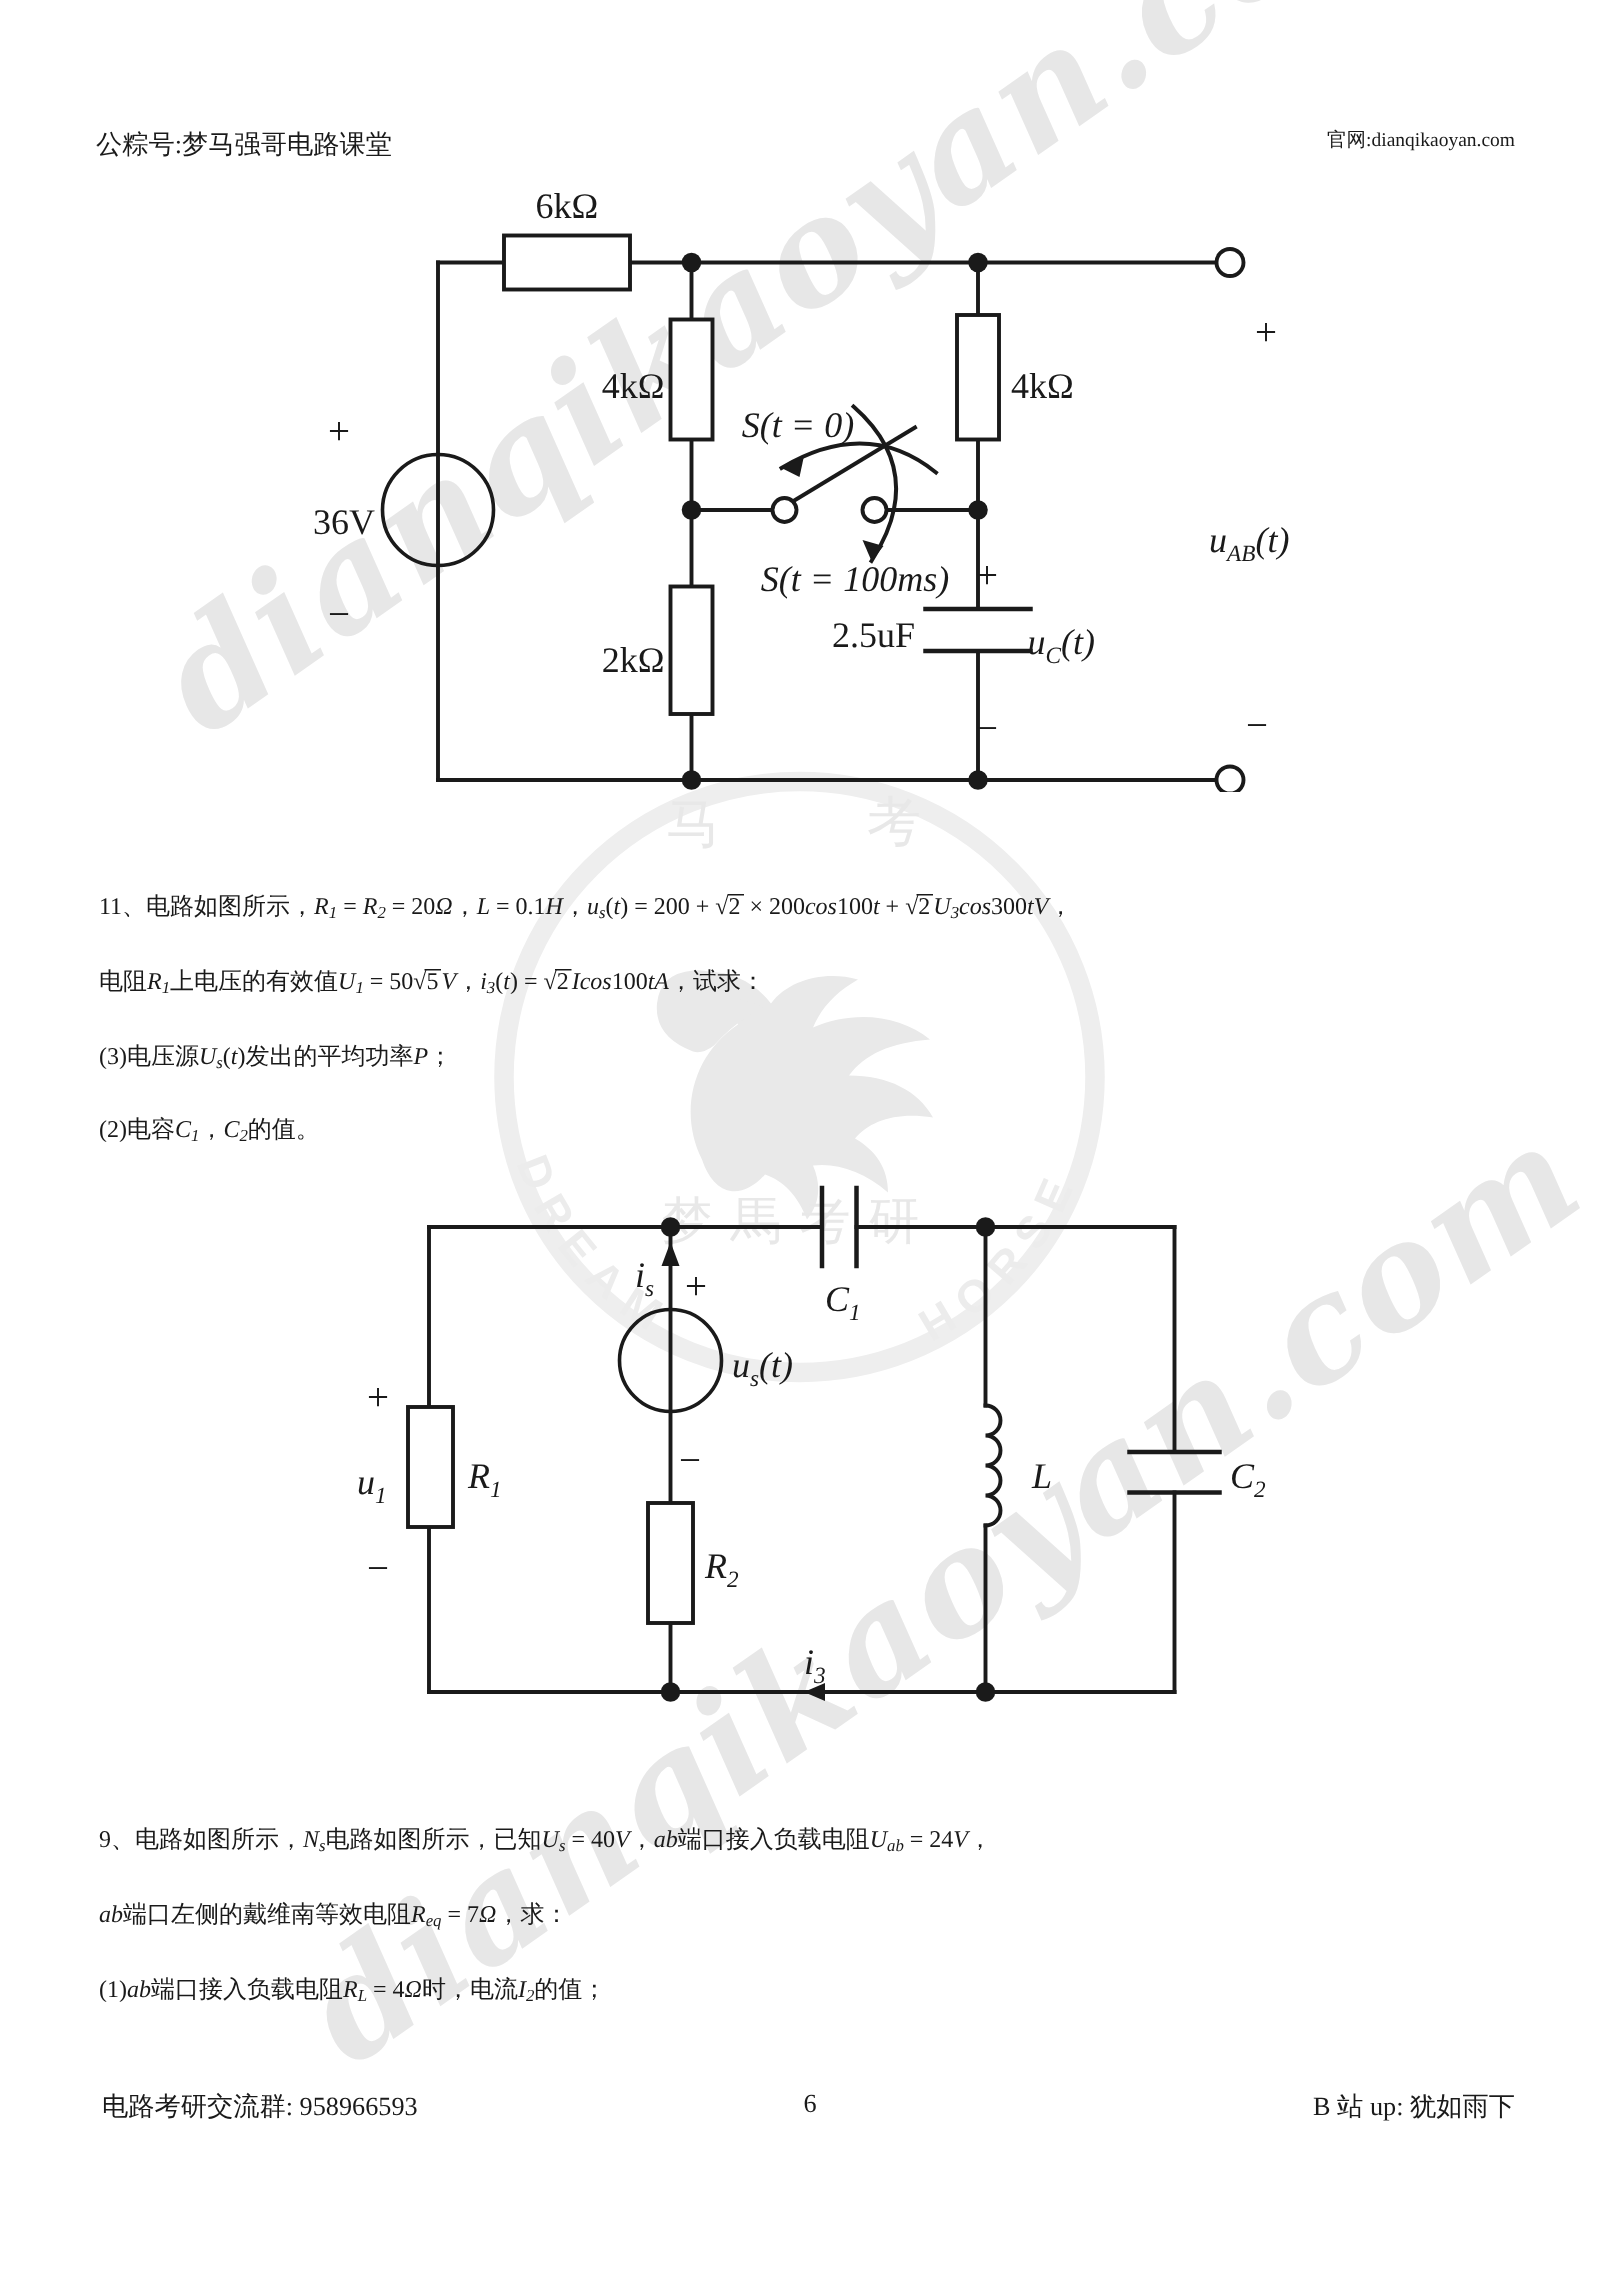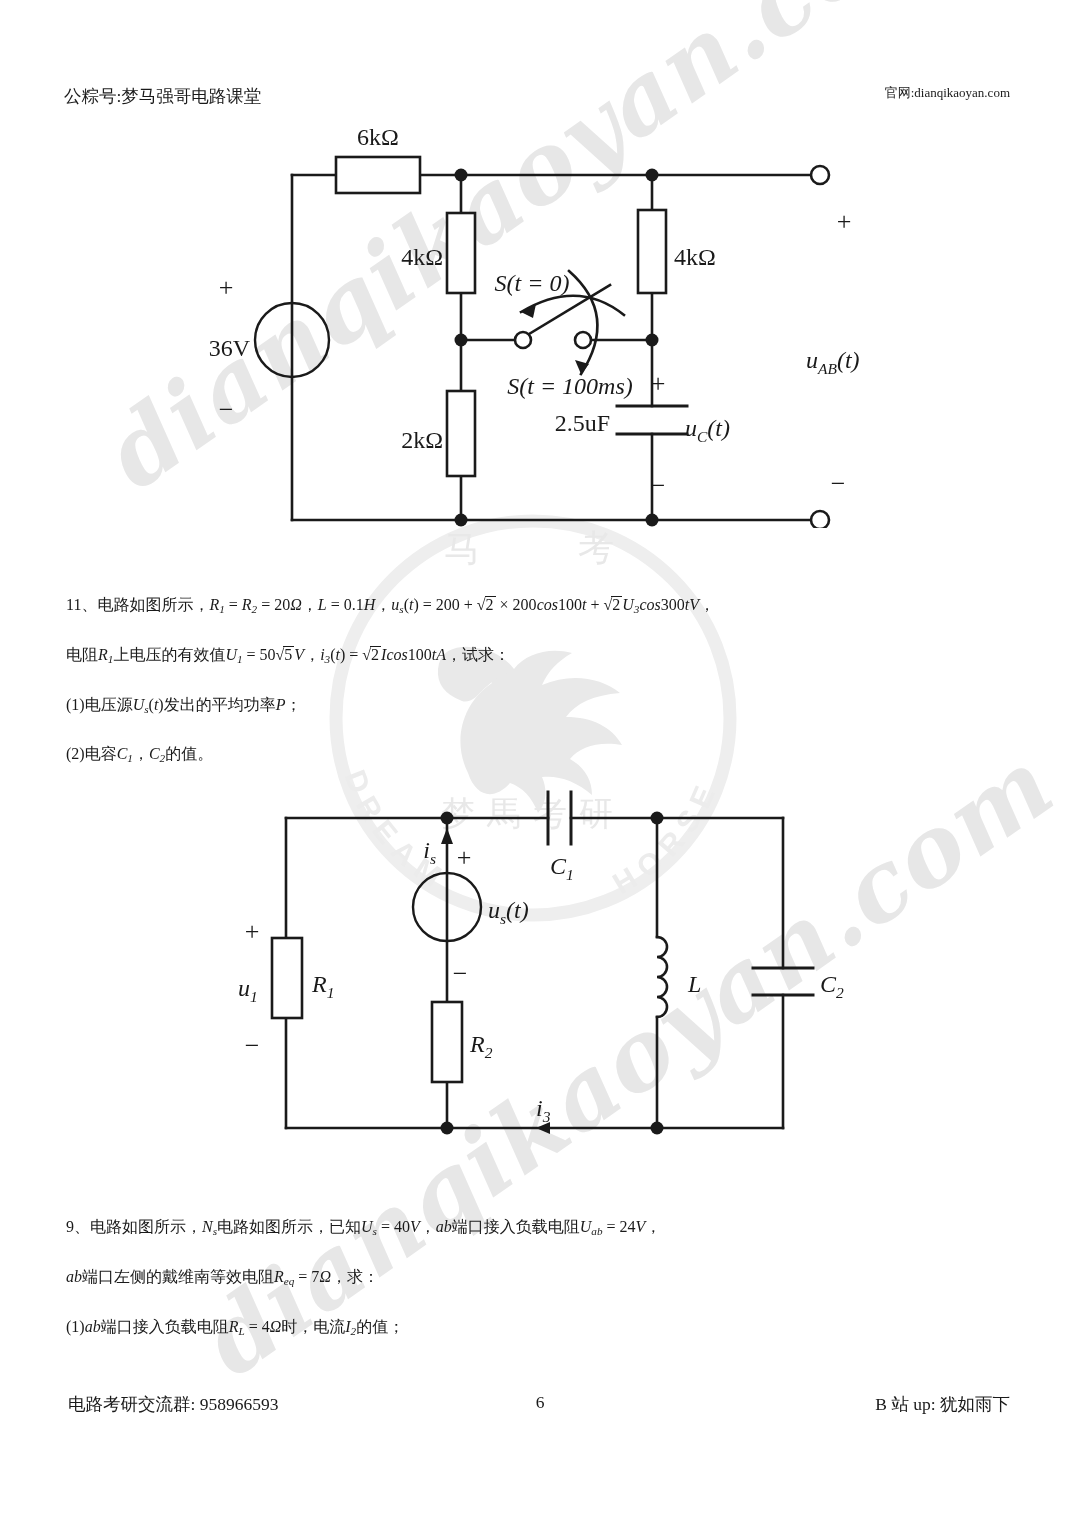--- a/index.html
+++ b/index.html
@@ -122,21 +122,21 @@
     <text class="pm" x="478" y="376" text-anchor="middle">−</text>
     <text x="505" y="318"><tspan class="mi">u</tspan><tspan class="sbt" dy="6">C</tspan><tspan class="mi" dy="-6">(t)</tspan></text>
     <text x="626" y="250"><tspan class="mi">u</tspan><tspan class="sbt" dy="6">AB</tspan><tspan class="mi" dy="-6">(t)</tspan></text>
     <text class="pm" x="664" y="112" text-anchor="middle">+</text>
     <text class="pm" x="658" y="374" text-anchor="middle">−</text>
   </svg>
 
   <div class="para p11">
       <div class="tline"><span>11、电路如图所示，</span><span class="mi">R</span><span class="sb">1</span><span> = </span><span class="mi">R</span><span class="sb">2</span><span> = 20</span><span class="mi">Ω</span><span>，</span><span class="mi">L</span><span> = 0.1</span><span class="mi">H</span><span>，</span><span class="mi">u</span><span class="sb">s</span><span>(</span><span class="mi">t</span><span>) = 200 + </span><span class="sq"><span class="rt">√</span><span class="rad">2</span></span><span> × 200</span><span class="mi">cos</span><span>100</span><span class="mi">t</span><span> + </span><span class="sq"><span class="rt">√</span><span class="rad">2</span></span><span class="mi">U</span><span class="sb">3</span><span class="mi">cos</span><span>300</span><span class="mi">tV</span><span>，</span></div>
       <div class="tline"><span>电阻</span><span class="mi">R</span><span class="sb">1</span><span>上电压的有效值</span><span class="mi">U</span><span class="sb">1</span><span> = 50</span><span class="sq"><span class="rt">√</span><span class="rad">5</span></span><span class="mi">V</span><span>，</span><span class="mi">i</span><span class="sb">3</span><span>(</span><span class="mi">t</span><span>) = </span><span class="sq"><span class="rt">√</span><span class="rad">2</span></span><span class="mi">Icos</span><span>100</span><span class="mi">tA</span><span>，试求：</span></div>
-      <div class="tline"><span>(1)电压源</span><span class="mi">U</span><span class="sb">s</span><span>(</span><span class="mi">t</span><span>)发出的平均功率</span><span class="mi">P</span><span>；</span></div>
+      <div class="tline"><span>(3)电压源</span><span class="mi">U</span><span class="sb">s</span><span>(</span><span class="mi">t</span><span>)发出的平均功率</span><span class="mi">P</span><span>；</span></div>
       <div class="tline"><span>(2)电容</span><span class="mi">C</span><span class="sb">1</span><span>，</span><span class="mi">C</span><span class="sb">2</span><span>的值。</span></div>
     </div>
 
   <svg class="ckt" style="left:230px;top:790px" width="620" height="360" viewBox="0 0 620 360">
     <g>
       <line x1="56" y1="28" x2="318" y2="28"></line>
       <line x1="341" y1="28" x2="553" y2="28"></line>
       <line x1="56" y1="28" x2="56" y2="338"></line>
       <line x1="56" y1="338" x2="553" y2="338"></line>
       <line x1="217" y1="28" x2="217" y2="338"></line>

